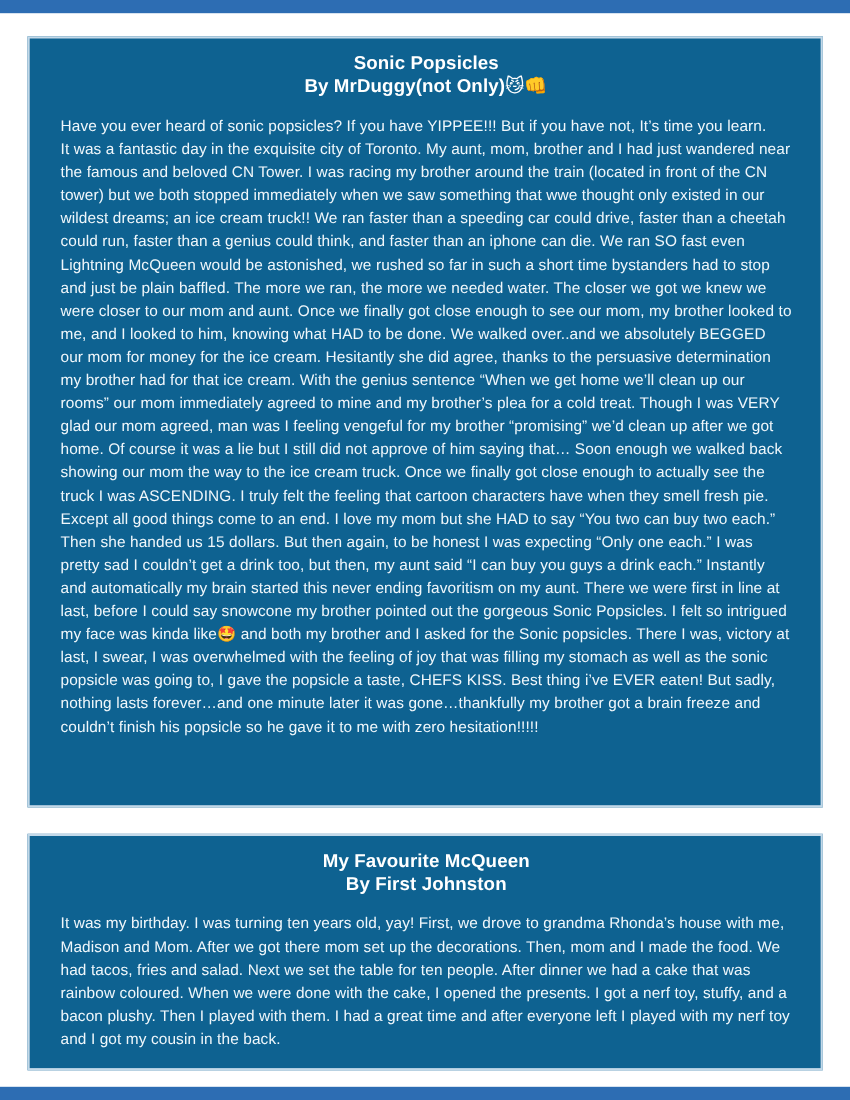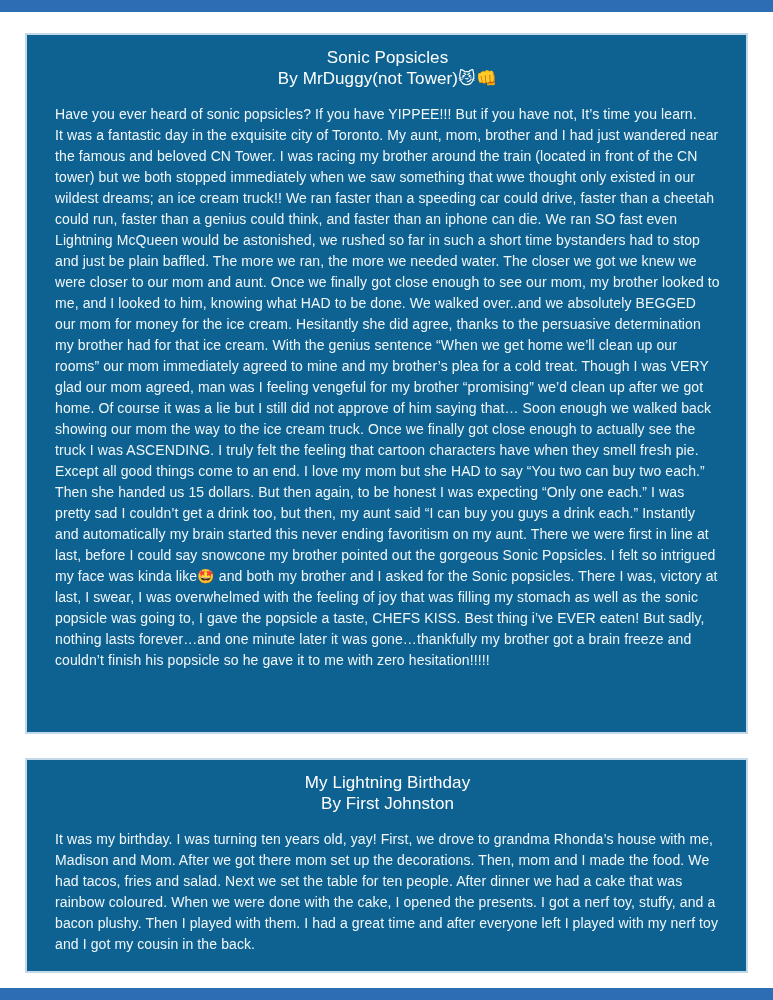--- a/index.html
+++ b/index.html
@@ -42,21 +42,21 @@
     border: 2px solid var(--card-edge-color);
     padding: 12px 26px 0 28px;
     overflow: hidden;
   }
   .card.first { height: 701px; margin-bottom: 24px; }
   .card.second { height: 215px; }
   .story-title, .story-byline {
     text-align: center;
     color: var(--title-color);
     font-size: 17px;
-    font-weight: normal;
+    font-weight: bold;
     line-height: 21px;
     letter-spacing: 0.1px;
   }
   .story-body {
     margin-top: 15px;
     color: var(--text-color);
     font-size: 14px;
     line-height: 21px;
     white-space: pre-line;
     letter-spacing: 0.1px;
@@ -65,29 +65,29 @@
 </head>
 <body>
 
 <div class="edge-bar top"></div>
 
 <main class="page">
 
   <article class="card first">
     <header>
       <h1 class="story-title">Sonic Popsicles</h1>
-      <div class="story-byline">By MrDuggy(not Tower)😼👊</div>
+      <div class="story-byline">By MrDuggy(not Only)😼👊</div>
     </header>
     <p class="story-body">Have you ever heard of sonic popsicles? If you have YIPPEE!!! But if you have not, It’s time you learn.
 It was a fantastic day in the exquisite city of Toronto. My aunt, mom, brother and I had just wandered near the famous and beloved CN Tower. I was racing my brother around the train (located in front of the CN tower) but we both stopped immediately when we saw something that wwe thought only existed in our wildest dreams; an ice cream truck!! We ran faster than a speeding car could drive, faster than a cheetah could run, faster than a genius could think, and faster than an iphone can die. We ran SO fast even Lightning McQueen would be astonished, we rushed so far in such a short time bystanders had to stop and just be plain baffled. The more we ran, the more we needed water. The closer we got we knew we were closer to our mom and aunt. Once we finally got close enough to see our mom, my brother looked to me, and I looked to him, knowing what HAD to be done. We walked over..and we absolutely BEGGED our mom for money for the ice cream. Hesitantly she did agree, thanks to the persuasive determination my brother had for that ice cream. With the genius sentence “When we get home we’ll clean up our rooms” our mom immediately agreed to mine and my brother’s plea for a cold treat. Though I was VERY glad our mom agreed, man was I feeling vengeful for my brother “promising” we’d clean up after we got home. Of course it was a lie but I still did not approve of him saying that… Soon enough we walked back showing our mom the way to the ice cream truck. Once we finally got close enough to actually see the truck I was ASCENDING. I truly felt the feeling that cartoon characters have when they smell fresh pie. Except all good things come to an end. I love my mom but she HAD to say “You two can buy two each.” Then she handed us 15 dollars. But then again, to be honest I was expecting “Only one each.” I was pretty sad I couldn’t get a drink too, but then, my aunt said “I can buy you guys a drink each.” Instantly and automatically my brain started this never ending favoritism on my aunt. There we were first in line at last, before I could say snowcone my brother pointed out the gorgeous Sonic Popsicles. I felt so intrigued my face was kinda like🤩 and both my brother and I asked for the Sonic popsicles. There I was, victory at last, I swear, I was overwhelmed with the feeling of joy that was filling my stomach as well as the sonic popsicle was going to, I gave the popsicle a taste, CHEFS KISS. Best thing i’ve EVER eaten! But sadly, nothing lasts forever…and one minute later it was gone…thankfully my brother got a brain freeze and couldn’t finish his popsicle so he gave it to me with zero hesitation!!!!!</p>
   </article>
 
   <article class="card second">
     <header>
-      <h1 class="story-title">My Lightning Birthday</h1>
+      <h1 class="story-title">My Favourite McQueen</h1>
       <div class="story-byline">By First Johnston</div>
     </header>
     <p class="story-body">It was my birthday. I was turning ten years old, yay! First, we drove to grandma Rhonda’s house with me, Madison and Mom. After we got there mom set up the decorations. Then, mom and I made the food. We had tacos, fries and salad. Next we set the table for ten people. After dinner we had a cake that was rainbow coloured. When we were done with the cake, I opened the presents. I got a nerf toy, stuffy, and a bacon plushy. Then I played with them. I had a great time and after everyone left I played with my nerf toy and I got my cousin in the back.</p>
   </article>
 
 </main>
 
 <div class="edge-bar bottom"></div>
 
 </body></html>

